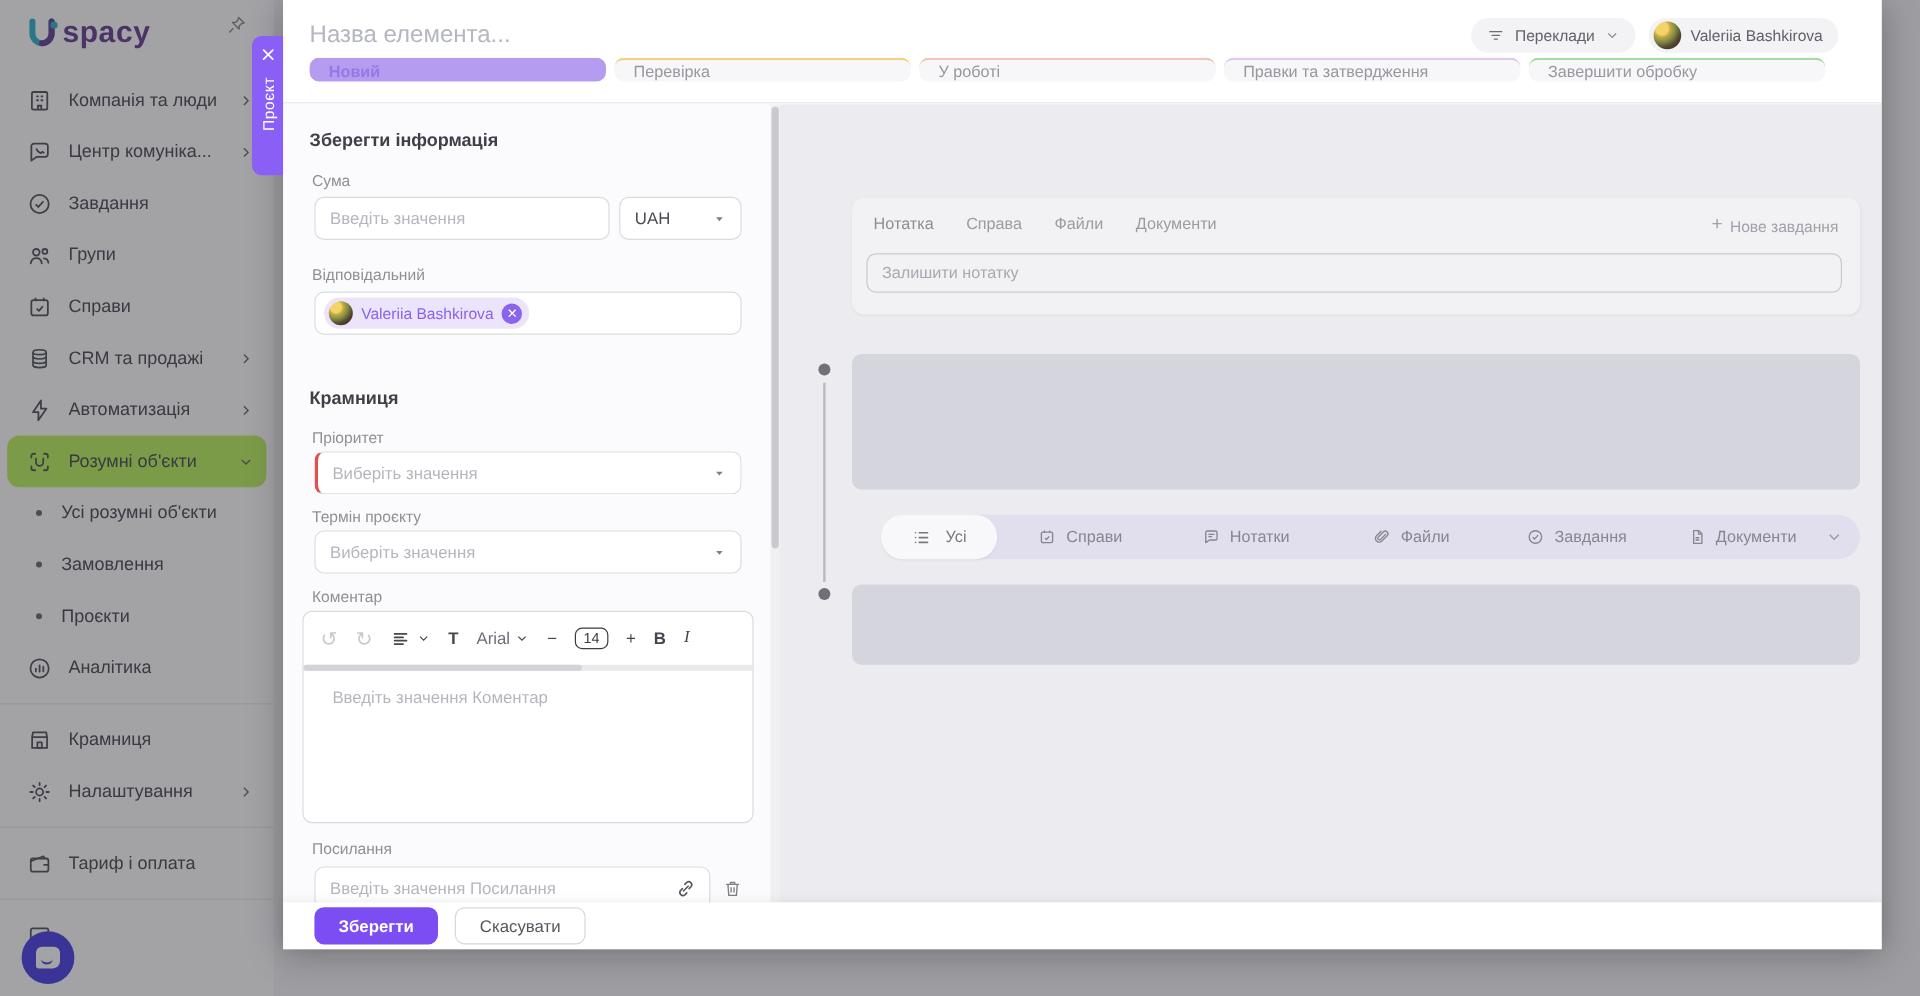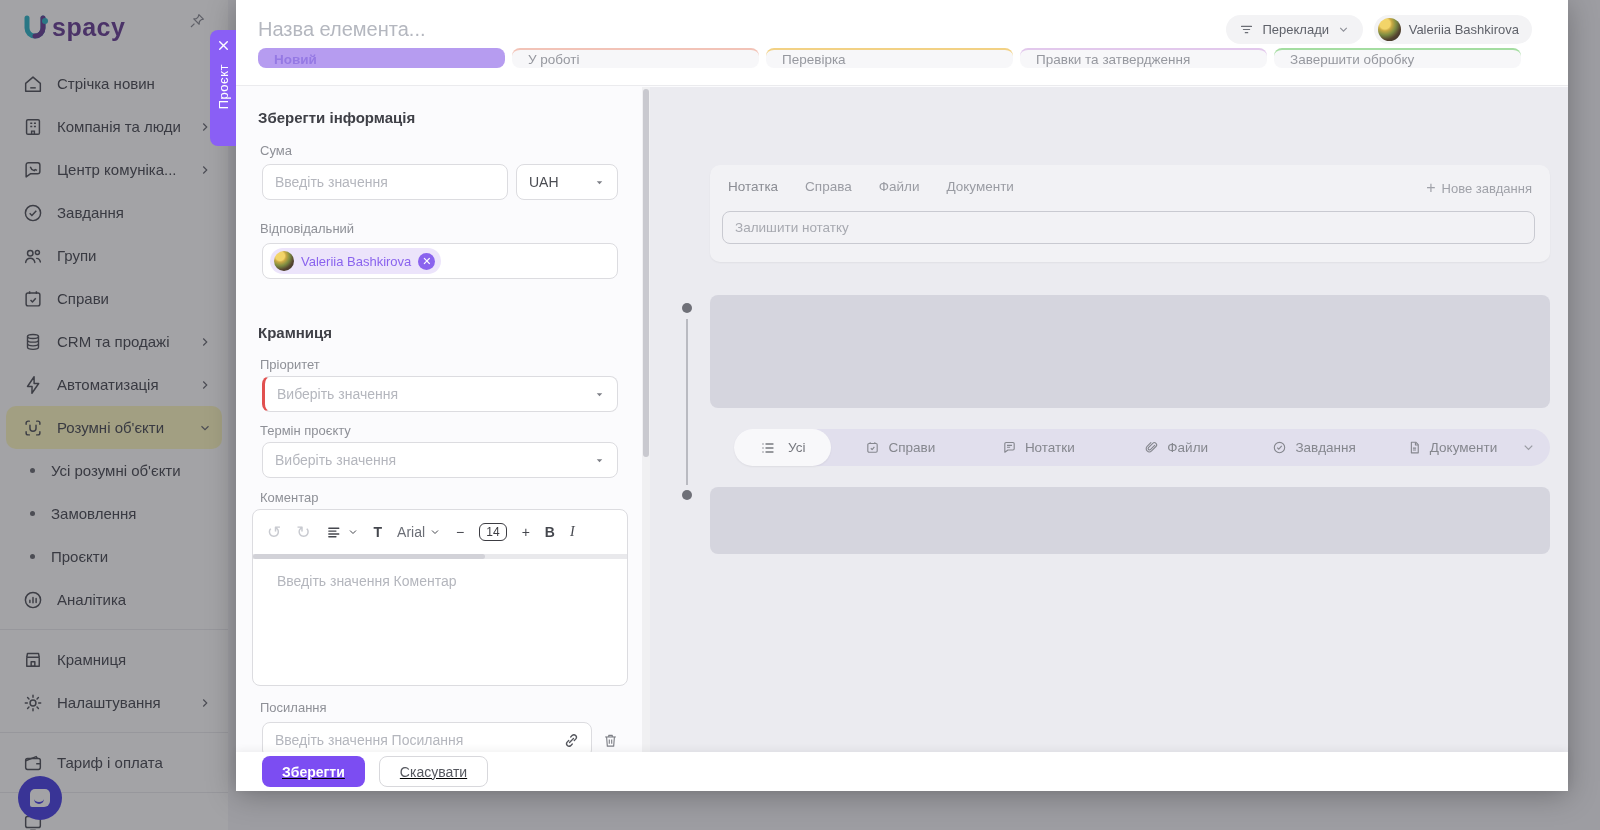--- a/index.html
+++ b/index.html
@@ -9,21 +9,21 @@
 
   
   .sidebar { position:absolute; left:0; top:0; width:228px; height:830px; background:#ffffff; z-index:1; }
   .logo { position:absolute; left:20px; top:12px; display:flex; align-items:center; gap:2px; }
   .logo-text { font-size:25px; font-weight:700; color:#6d4598; letter-spacing:.5px; }
   .pin { position:absolute; right:22px; top:12px; color:#8d8f97; }
   .menu { position:absolute; top:62px; left:0; right:0; }
   .srow { display:flex; align-items:center; height:43px; padding:0 16px 0 22px; gap:13px; color:#4f5159; font-size:15px; cursor:pointer; }
   .srow .slabel { white-space:nowrap; overflow:hidden; }
   .srow .chev { margin-left:auto; color:#6d6f77; }
-  .srow.hl { background:#fef9c3; border-radius:10px; margin:0 6px; padding:0 10px 0 16px; }
+  .srow.hl { background:#bef264; border-radius:10px; margin:0 6px; padding:0 10px 0 16px; }
   .subrow { display:flex; align-items:center; height:43px; padding-left:30px; gap:16px; color:#4f5159; font-size:15px; cursor:pointer; }
   .bullet { width:5px; height:5px; border-radius:50%; background:#6e7077; flex:none; }
   .sdivider { height:1px; background:#ececef; margin:8px 0; }
   .sic { color:#56585f; flex:none; }
   .fab { position:absolute; left:18px; top:776px; width:44px; height:44px; border-radius:50%; background:#4f46e5; z-index:3; display:flex; align-items:center; justify-content:center; cursor:pointer; }
   .fab-bubble { width:20px; height:18px; background:#fff; border-radius:5px 5px 6px 2px; position:relative; }
   .fab-bubble::after { content:""; position:absolute; left:4px; top:8px; width:10px; height:5px; border:2px solid #4f46e5; border-top:none; border-left:none; border-right:none; border-radius:0 0 8px 8px; }
 
   
   .overlay { position:absolute; inset:0; background:rgba(26,26,33,.40); z-index:5; }
@@ -74,21 +74,21 @@
   .undo-redo { font-size:17px; }
   .fontname { color:#6b6e76; }
   .sizebox { border:1.5px solid #3c3c42; border-radius:6px; padding:1px 6px; font-size:12px; color:#3c3c42; }
   .hscroll { height:5px; background:#e9e9ec; position:relative; }
   .hscroll .thumb { position:absolute; left:0; top:0; height:5px; width:62%; background:#d2d2d8; border-radius:3px; cursor:pointer; }
   .editor-area { height:126px; padding:14px 12px 0 24px; font-size:14px; color:#b4b6bd; }
 
   .link-icon-in { position:absolute; color:#55575e; cursor:pointer; }
   .trash { position:absolute; color:#7d7f86; cursor:pointer; }
 
-  .mfooter { position:absolute; left:0; right:0; bottom:0; height:39px; background:#fff; box-shadow:0 -2px 8px rgba(0,0,0,.06); display:flex; align-items:center; gap:14px; padding-left:26px; z-index:4;text-decoration:underline; }
+  .mfooter { position:absolute; left:0; right:0; bottom:0; height:39px; background:#fff; box-shadow:0 -2px 8px rgba(0,0,0,.06); display:flex; align-items:center; gap:14px; padding-left:26px; z-index:4; }
   .btn { height:31px; border-radius:8px; font-size:14px; padding:0 20px; cursor:pointer; border:none; font-family:inherit; }
   .btn.primary { background:#7c4df2; color:#fff; font-weight:700; }
   .btn.secondary { background:#fff; color:#55575e; border:1px solid #d8d8dc; }
 
   
   .vscroll { position:absolute; left:406px; top:87px; bottom:39px; width:8px; background:#f0f0f2; }
   .vscroll .vthumb { position:absolute; left:1px; top:2px; width:6px; height:368px; background:#c9c9cf; border-radius:3px; cursor:pointer; }
 
   
   .right-panel { position:absolute; left:414px; top:87px; right:0; bottom:39px; background:#ebebf0; }
@@ -127,29 +127,20 @@
   <span class="pin">
     <svg width="18" height="18" viewBox="0 0 24 24" fill="none" stroke="currentColor" stroke-width="1.6" stroke-linejoin="round">
       <path d="M14.5 3.5l6 6-3 .9-2.3 2.3-.3 3.6-7.2-7.2 3.6-.3 2.3-2.3z"></path>
         <path d="M8.6 15.4L4 20"></path>
     </svg>
   </span>
 
   <div class="menu">
     <div class="srow">
       <span class="sic">
-          <svg width="22" height="22" viewBox="0 0 24 24" fill="none" stroke="currentColor" stroke-width="1.6" stroke-linejoin="round">
-            <path d="M4 11.3 12 4.5l8 6.8V20H4z"></path>
-            <path d="M9 16.2h6"></path>
-          </svg>
-        </span>
-      <span class="slabel">Стрічка новин</span>
-    </div>
-    <div class="srow">
-      <span class="sic">
           <svg width="22" height="22" viewBox="0 0 24 24" fill="none" stroke="currentColor" stroke-width="1.6">
             <rect x="5" y="4" width="14" height="16" rx="1.5"></rect>
             <path d="M9 8h2.2M13 8h2.2M9 11.5h2.2M13 11.5h2.2M10.5 20v-3.5h3V20"></path>
           </svg>
         </span>
       <span class="slabel">Компанія та люди</span>
       <span class="chev">
           <svg width="14" height="14" viewBox="0 0 24 24" fill="none" stroke="currentColor" stroke-width="2">
             <polyline points="9 6 15 12 9 18"></polyline>
           </svg>
@@ -345,25 +336,25 @@
       </span>
     </div>
     <div class="pill userpill">
       <span class="avatar"></span>
       <span>Valeriia Bashkirova</span>
     </div>
     <div class="stages">
       <div class="stage active">
           <span>Новий</span>
         </div>
+      <div class="stage a2">
+          <span>Перевірка</span>
+        </div>
       <div class="stage a1">
           <span>У роботі</span>
-        </div>
-      <div class="stage a2">
-          <span>Перевірка</span>
         </div>
       <div class="stage a3">
           <span>Правки та затвердження</span>
         </div>
       <div class="stage a4">
           <span>Завершити обробку</span>
         </div>
     </div>
   </div>
 

